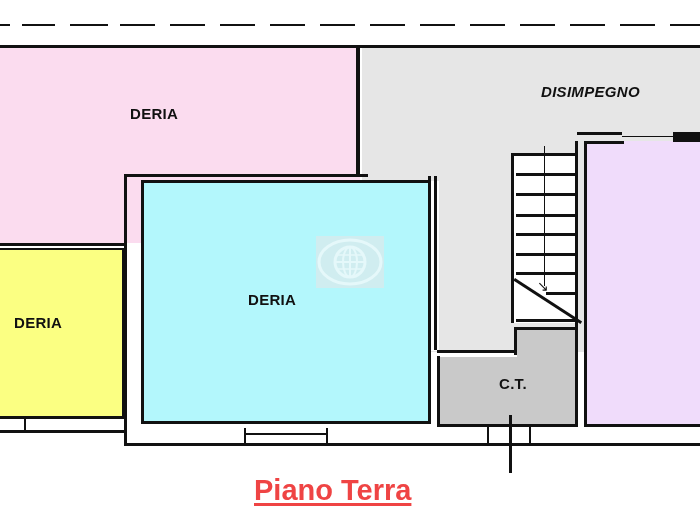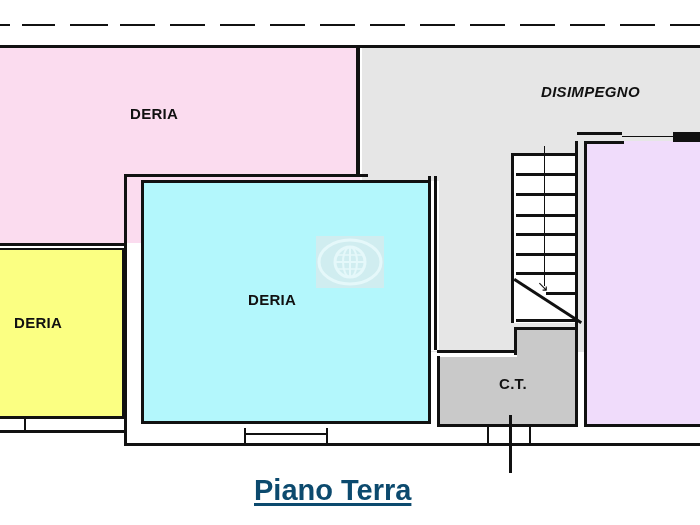--- a/index.html
+++ b/index.html
@@ -2,21 +2,21 @@
 <html><head>
 <meta charset="utf-8">
 <style>
   html,body{margin:0;padding:0;background:#fff;}
   body{width:700px;height:525px;position:relative;overflow:hidden;font-family:"Liberation Sans",sans-serif;}
   .abs{position:absolute;}
   .room{position:absolute;box-sizing:border-box;}
   .wall{position:absolute;background:#111;}
   .label{position:absolute;font-weight:bold;color:#111;font-size:15px;letter-spacing:0.3px;white-space:nowrap;}
   .dash{position:absolute;top:24px;height:2px;background:#111;}
-  .title{position:absolute;left:254px;top:474px;color:#0c4a6e;font-weight:bold;font-size:29px;text-decoration:underline;text-decoration-thickness:3px;text-underline-offset:3px;white-space:nowrap;}
+  .title{position:absolute;left:254px;top:474px;color:#ef4444;font-weight:bold;font-size:29px;text-decoration:underline;text-decoration-thickness:3px;text-underline-offset:3px;white-space:nowrap;}
   .stair-tread{position:absolute;left:516px;width:60px;height:3px;background:#111;}
   .logo{position:absolute;left:316px;top:236px;width:68px;height:52px;background:#d6ecef;opacity:0.85;}
 </style>
 </head>
 <body>
 
 <div>
   <div class="dash" style="left:0;width:10px;"></div>
   <div class="dash" style="left:22px;width:33px;"></div>
   <div class="dash" style="left:70px;width:38px;"></div>

